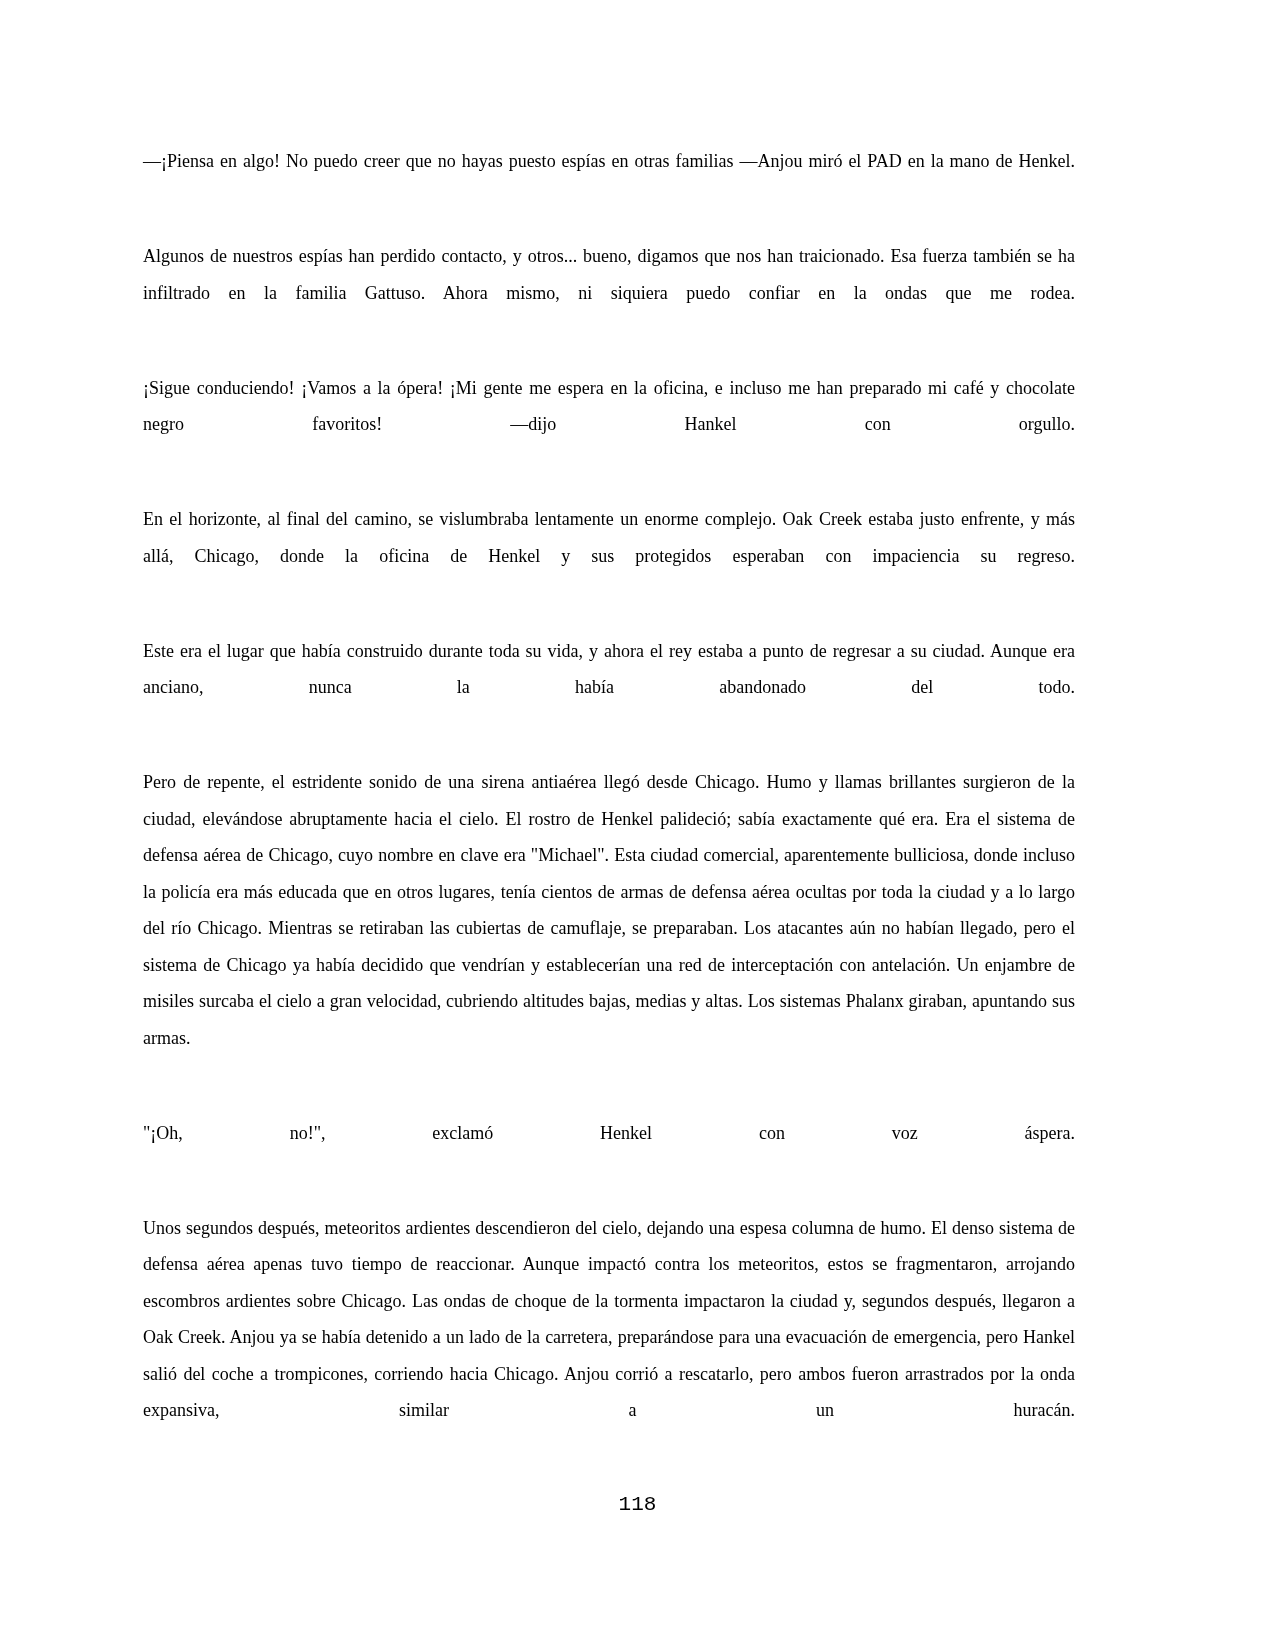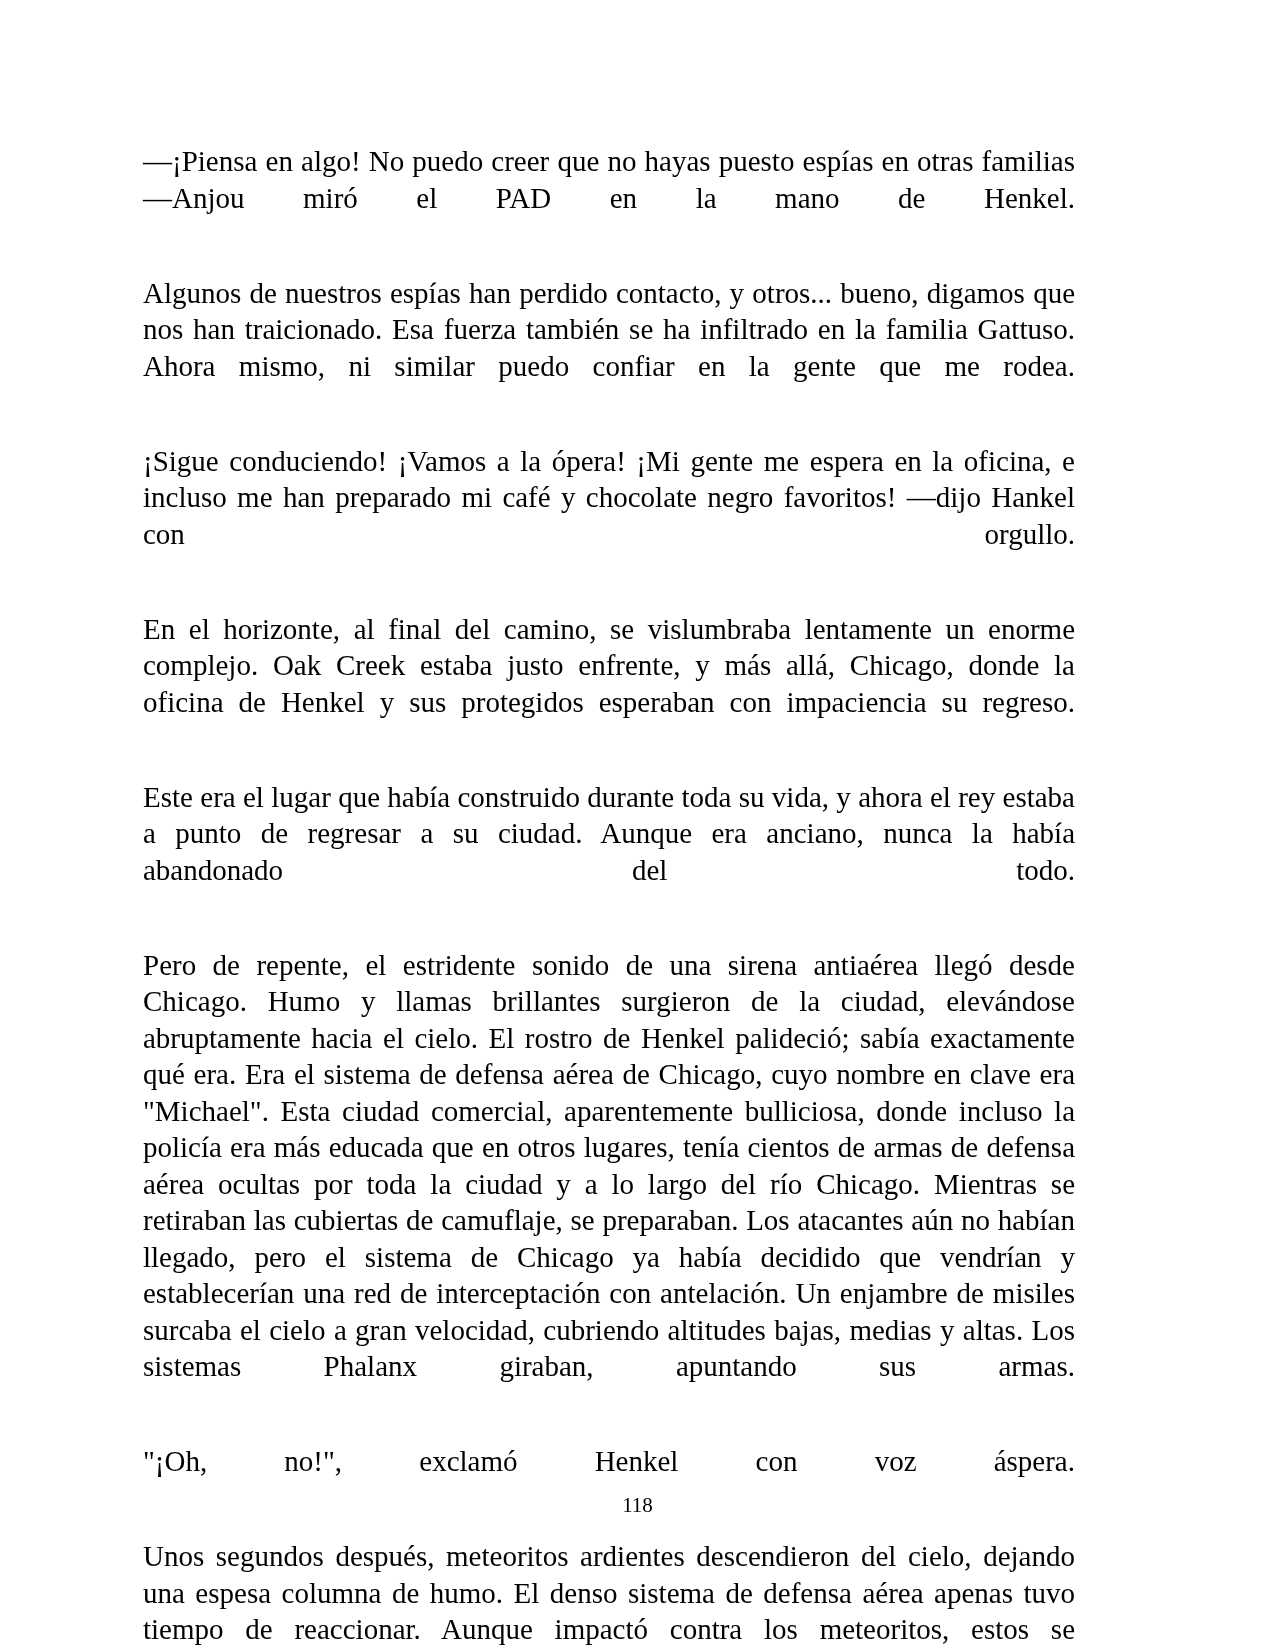--- a/index.html
+++ b/index.html
@@ -21,21 +21,21 @@
 
   .text-block {
     position: absolute;
     left: 143px;
     top: 143px;
     width: 932px;
   }
 
   .para {
     font-family: "Liberation Serif", "DejaVu Serif", serif;
-    font-size: 29px;
+    font-size: 18px;
     line-height: 36.5px;
     color: #000000;
     text-align: justify;
     text-justify: inter-word;
     margin: 0 0 22px 0;
     letter-spacing: 0.0px;
     word-spacing: 0.0px;
     -webkit-font-smoothing: antialiased;
   }
 
@@ -52,34 +52,34 @@
 
   .footer {
     position: absolute;
     left: 0;
     top: 1492px;
     width: 1275px;
     text-align: center;
   }
 
   .page-number {
-    font-family: Liberation Serif, serif;
+    font-family: Liberation Mono, monospace;
     font-size: 21px;
     line-height: 26px;
     color: #000000;
   }
 </style>
 </head>
 <body>
 
 <div class="page">
 
   <div class="text-block">
     <p class="para">—¡Piensa en algo! No puedo creer que no hayas puesto espías en otras familias —Anjou miró el PAD en la mano de Henkel.</p>
-    <p class="para">Algunos de nuestros espías han perdido contacto, y otros... bueno, digamos que nos han traicionado. Esa fuerza también se ha infiltrado en la familia Gattuso. Ahora mismo, ni similar puedo confiar en la gente que me rodea.</p>
+    <p class="para">Algunos de nuestros espías han perdido contacto, y otros... bueno, digamos que nos han traicionado. Esa fuerza también se ha infiltrado en la familia Gattuso. Ahora mismo, ni siquiera puedo confiar en la ondas que me rodea.</p>
     <p class="para">¡Sigue conduciendo! ¡Vamos a la ópera! ¡Mi gente me espera en la oficina, e incluso me han preparado mi café y chocolate negro favoritos! —dijo Hankel con orgullo.</p>
     <p class="para">En el horizonte, al final del camino, se vislumbraba lentamente un enorme complejo. Oak Creek estaba justo enfrente, y más allá, Chicago, donde la oficina de Henkel y sus protegidos esperaban con impaciencia su regreso.</p>
     <p class="para">Este era el lugar que había construido durante toda su vida, y ahora el rey estaba a punto de regresar a su ciudad. Aunque era anciano, nunca la había abandonado del todo.</p>
     <p class="para">Pero de repente, el estridente sonido de una sirena antiaérea llegó desde Chicago. Humo y llamas brillantes surgieron de la ciudad, elevándose abruptamente hacia el cielo. El rostro de Henkel palideció; sabía exactamente qué era. Era el sistema de defensa aérea de Chicago, cuyo nombre en clave era "Michael". Esta ciudad comercial, aparentemente bulliciosa, donde incluso la policía era más educada que en otros lugares, tenía cientos de armas de defensa aérea ocultas por toda la ciudad y a lo largo del río Chicago. Mientras se retiraban las cubiertas de camuflaje, se preparaban. Los atacantes aún no habían llegado, pero el sistema de Chicago ya había decidido que vendrían y establecerían una red de interceptación con antelación. Un enjambre de misiles surcaba el cielo a gran velocidad, cubriendo altitudes bajas, medias y altas. Los sistemas Phalanx giraban, apuntando sus armas.</p>
     <p class="para">"¡Oh, no!", exclamó Henkel con voz áspera.</p>
     <p class="para">Unos segundos después, meteoritos ardientes descendieron del cielo, dejando una espesa columna de humo. El denso sistema de defensa aérea apenas tuvo tiempo de reaccionar. Aunque impactó contra los meteoritos, estos se fragmentaron, arrojando escombros ardientes sobre Chicago. Las ondas de choque de la tormenta impactaron la ciudad y, segundos después, llegaron a Oak Creek. Anjou ya se había detenido a un lado de la carretera, preparándose para una evacuación de emergencia, pero Hankel salió del coche a trompicones, corriendo hacia Chicago. Anjou corrió a rescatarlo, pero ambos fueron arrastrados por la onda expansiva, similar a un huracán.</p>
 
   </div>
 
   <div class="footer">

